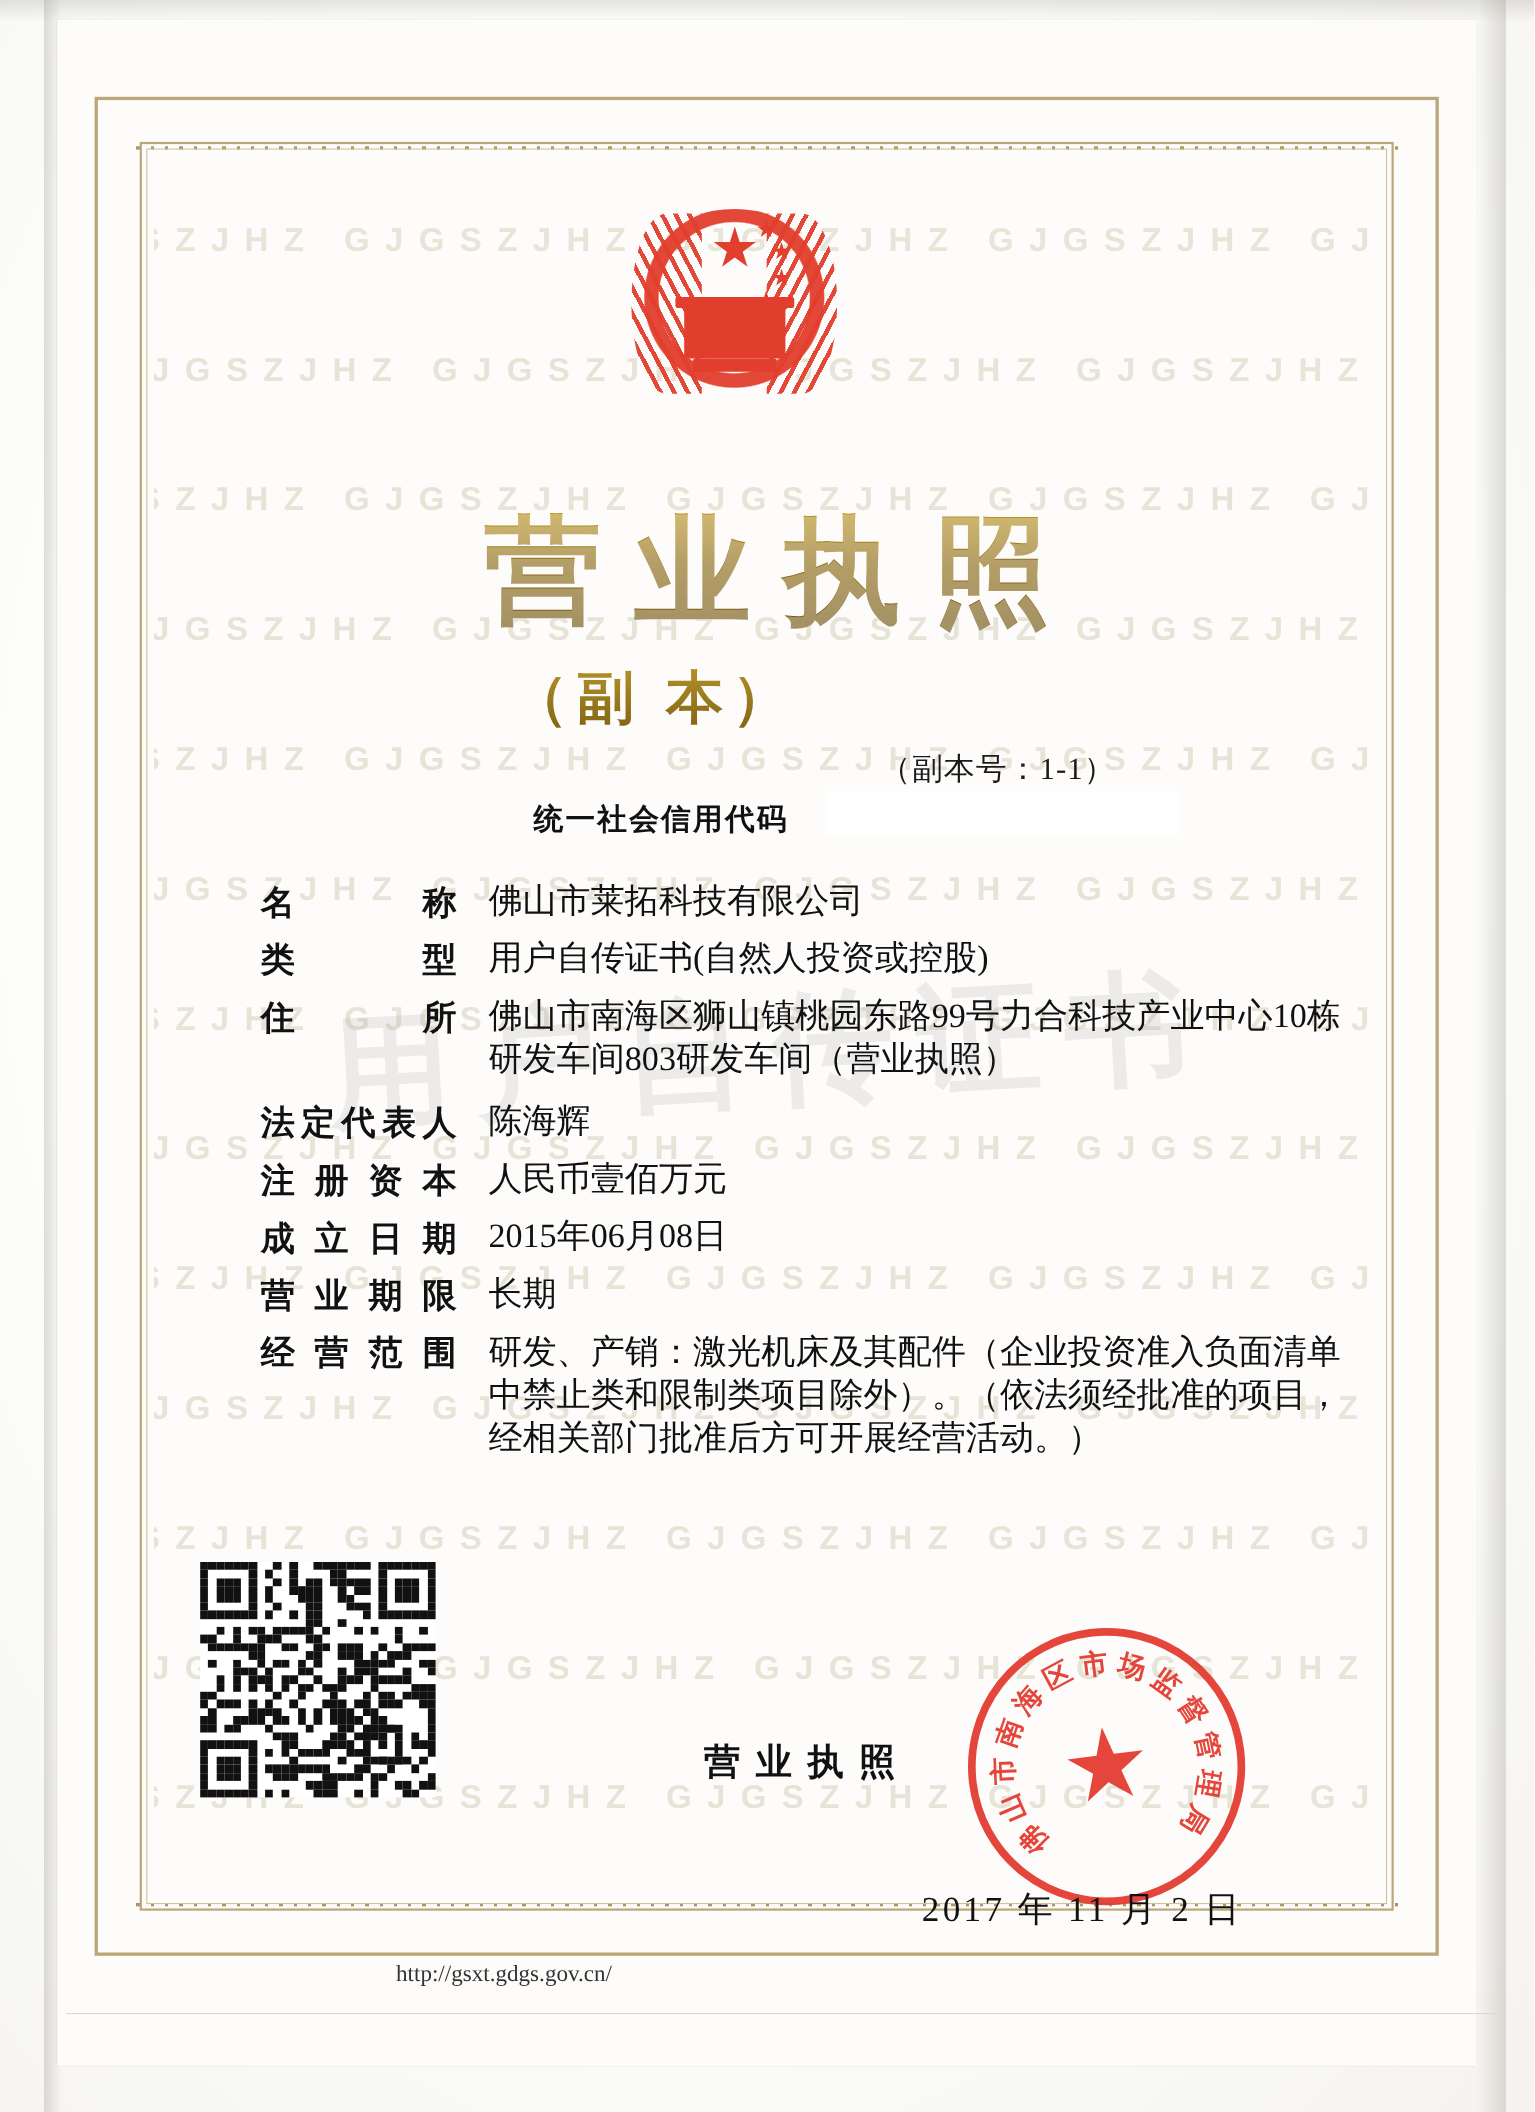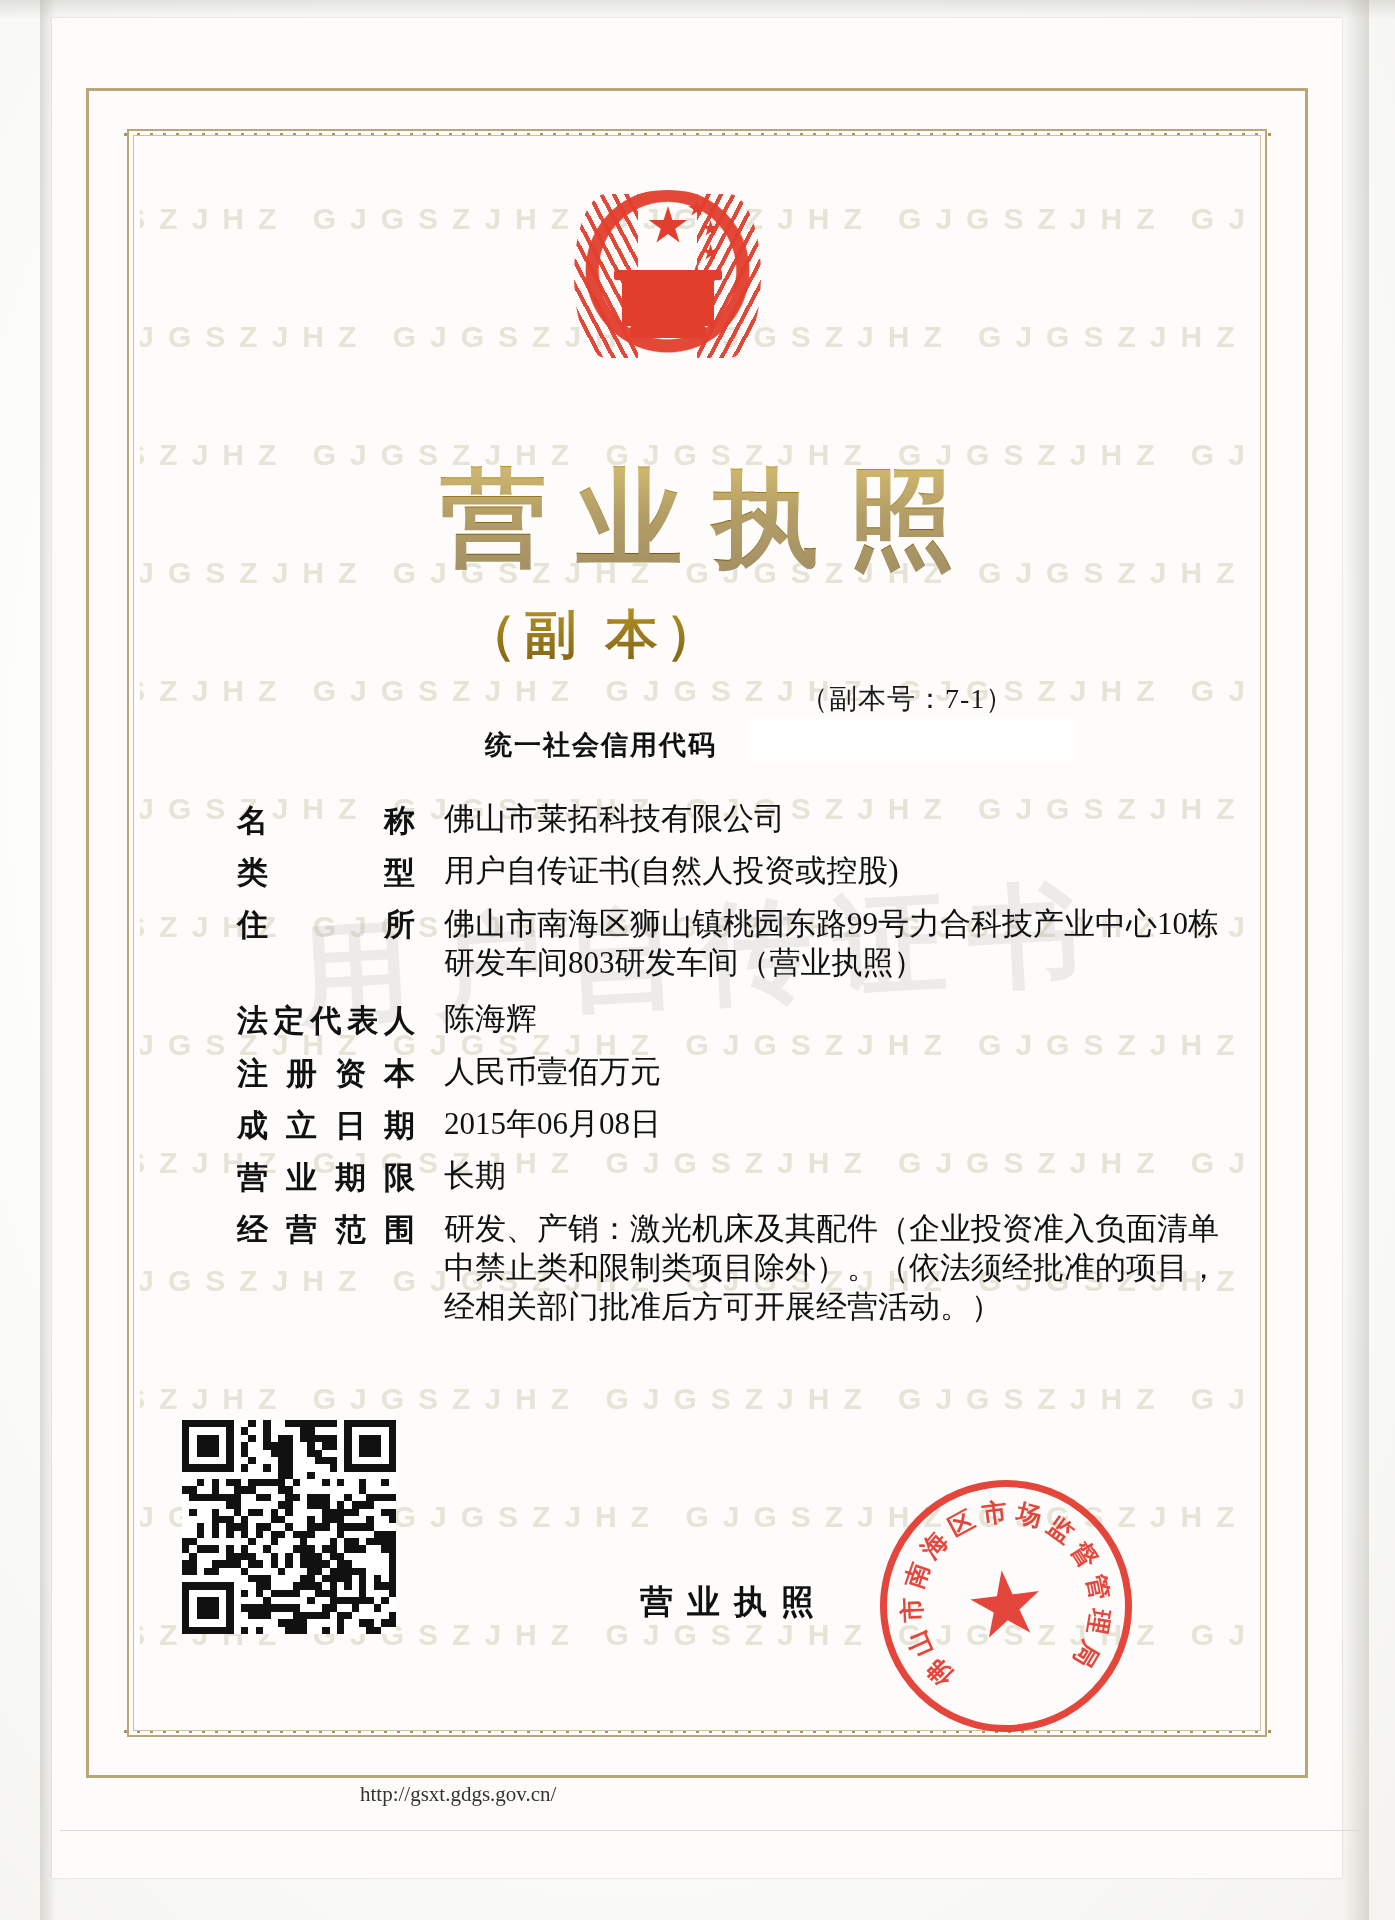--- a/index.html
+++ b/index.html
@@ -390,21 +390,21 @@
     <div class="star-big"></div>
     <div class="star-small" style="left:118px; top:28px;"></div>
     <div class="star-small" style="left:132px; top:48px;"></div>
     <div class="star-small" style="left:132px; top:72px;"></div>
     <div class="star-small" style="left:118px; top:92px;"></div>
     <div class="gate"></div>
   </div>
 
   <div id="title">营业执照</div>
   <div id="subtitle">（副 本）</div>
-  <div id="copy-no">（副本号：7-1）</div>
+  <div id="copy-no">（副本号：1-1）</div>
 
   <div id="credit-line">统一社会信用代码</div>
   <div id="credit-ghost">GJGSZJHZ</div>
   <div id="credit-redacted"></div>
 
   <div id="watermark">用户自传证书</div>
 
   <div class="field" style="top:800px;">
     <div class="lbl">
         <span>名</span>
@@ -919,17 +919,18 @@
         <span style="transform: translate(34.1966px, -87.5591px) rotate(21.3333deg) translate(-50%, -50%);">场</span>
         <span style="transform: translate(63.7068px, -69.119px) rotate(42.6667deg) translate(-50%, -50%);">监</span>
         <span style="transform: translate(84.4866px, -41.2069px) rotate(64deg) translate(-50%, -50%);">督</span>
         <span style="transform: translate(93.6884px, -7.64772px) rotate(85.3333deg) translate(-50%, -50%);">管</span>
         <span style="transform: translate(90.051px, 26.9595px) rotate(106.667deg) translate(-50%, -50%);">理</span>
         <span style="transform: translate(74.073px, 57.8722px) rotate(128deg) translate(-50%, -50%);">局</span>
       </div>
     <div class="seal-star"></div>
   </div>
 
+  <div id="issue-date">2017 年 11 月 2 日</div>
 
   <div id="gsxt-url">http://gsxt.gdgs.gov.cn/</div>
   <div id="footer-rule"></div>
 
 </div>
 
 </body></html>

